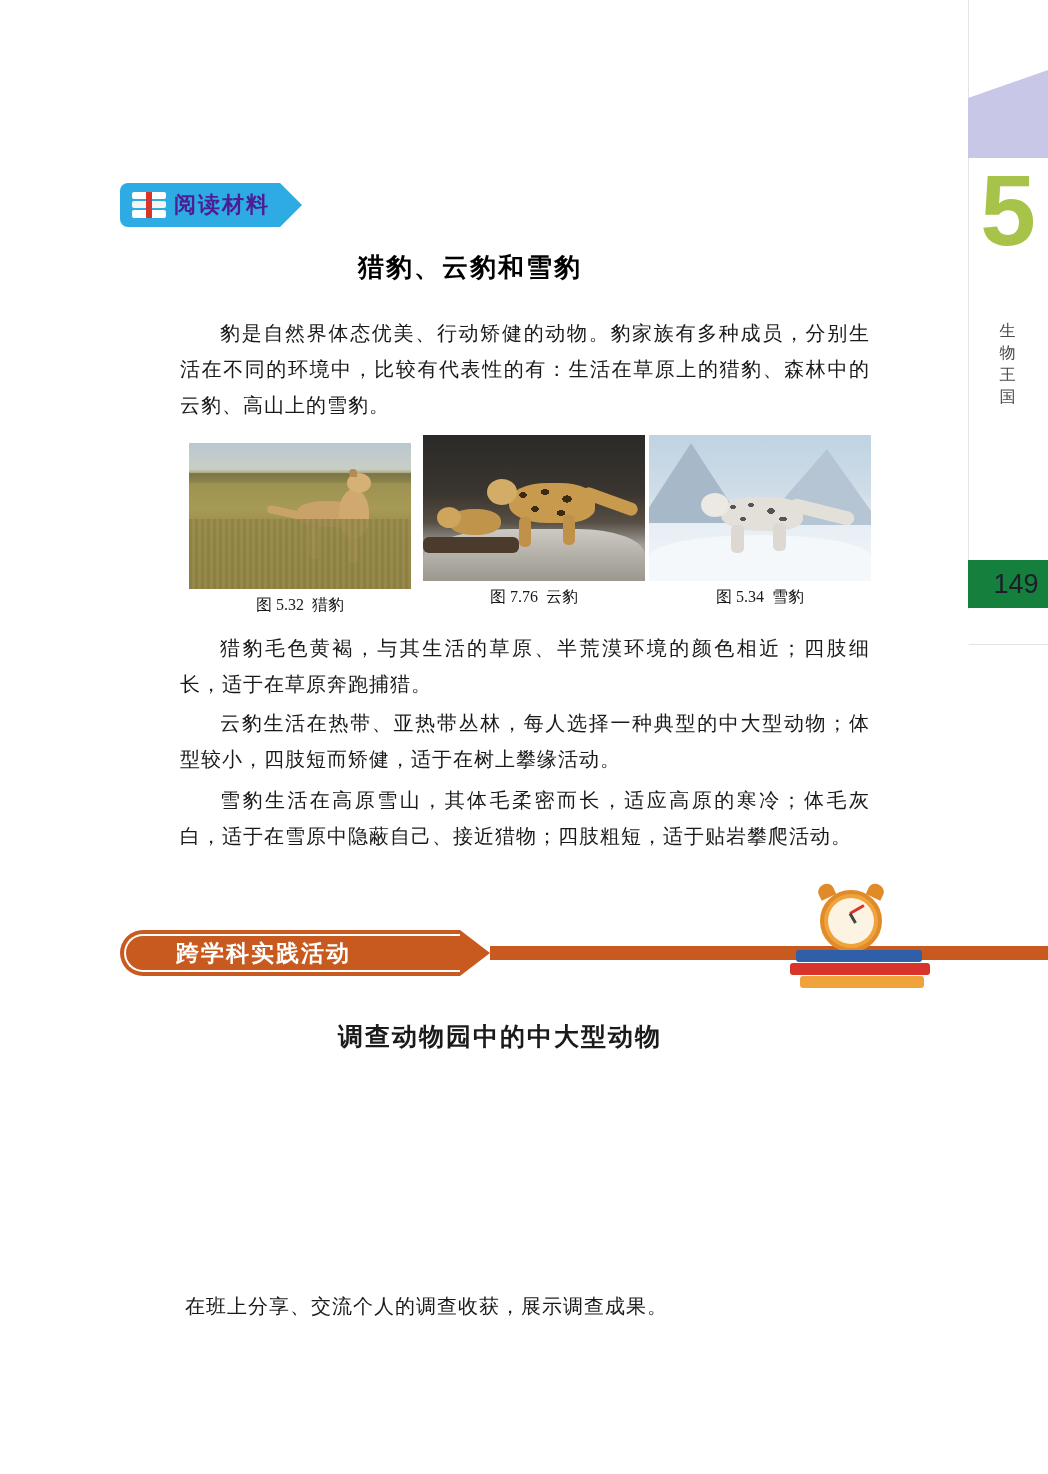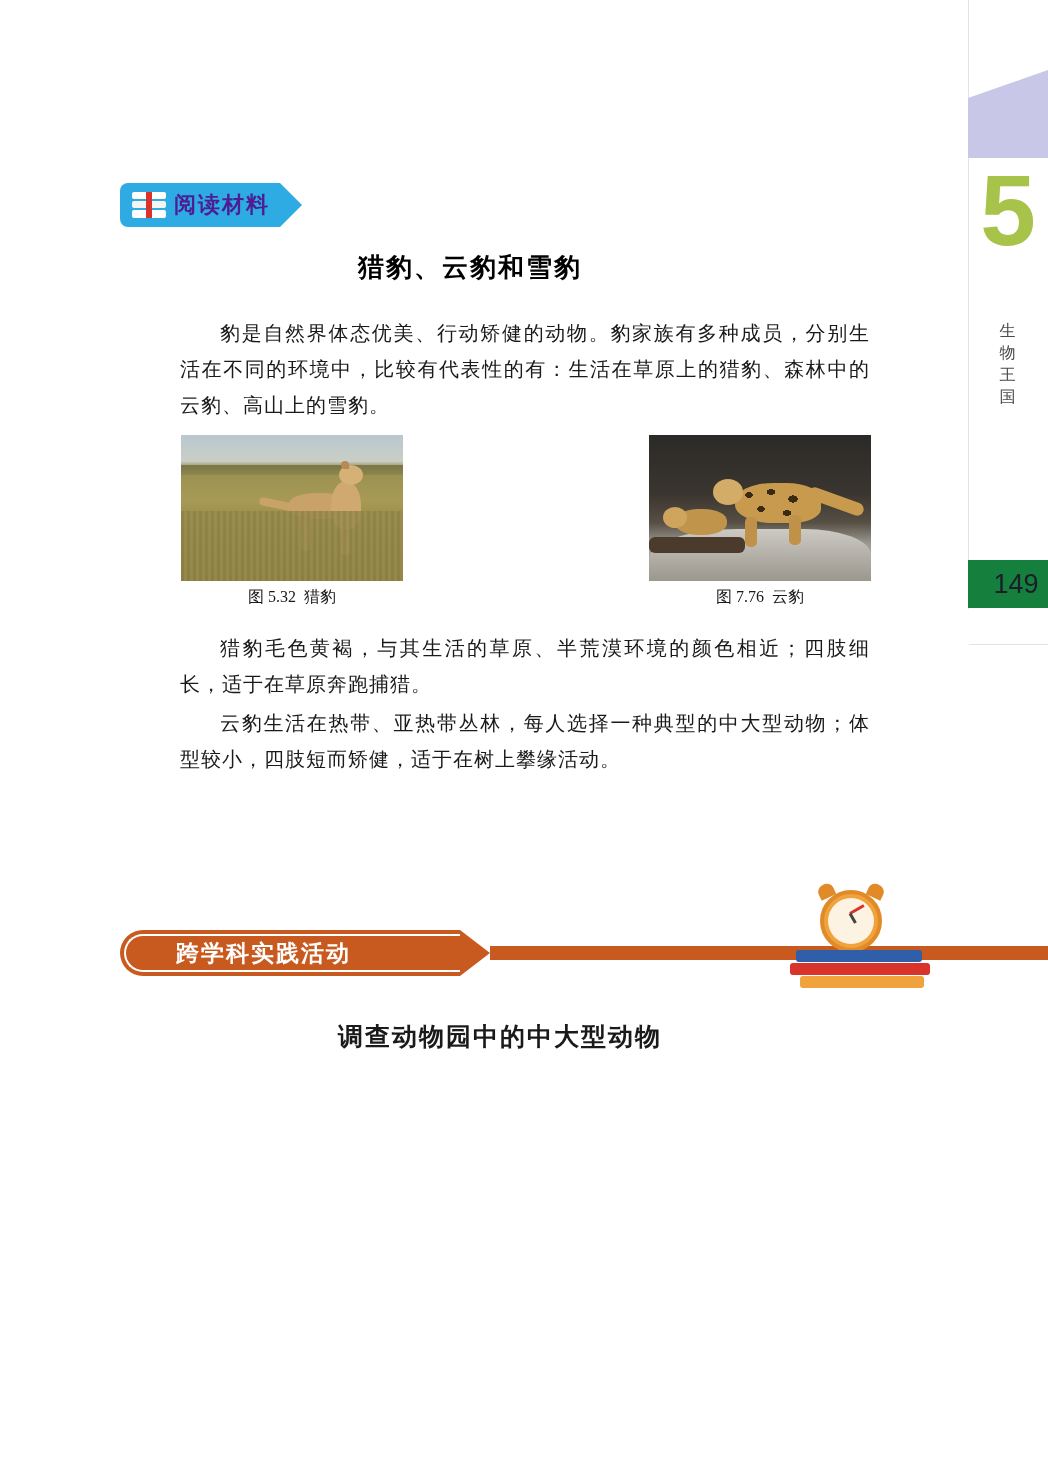--- a/index.html
+++ b/index.html
@@ -510,21 +510,21 @@
     </div>
     <div class="read-banner-arrow"></div>
   </div>
 
   <h2 class="article-title">猎豹、云豹和雪豹</h2>
 
   <p class="para p1">豹是自然界体态优美、行动矫健的动物。豹家族有多种成员，分别生活在不同的环境中，比较有代表性的有：生活在草原上的猎豹、森林中的云豹、高山上的雪豹。</p>
 
   <div class="figures">
 
-    <figure class="fig" style="margin:0;">
+    <figure class="fig" style="margin:8px;">
       <div class="fig-img">
         <div class="sc-cheetah">
           <div class="horizon"></div>
           <div class="tail"></div>
           <div class="body"></div>
           <div class="leg1"></div>
           <div class="leg2"></div>
           <div class="chest"></div>
           <div class="head"></div>
           <div class="ear"></div>
@@ -548,25 +548,43 @@
           <div class="big-head"></div>
           <div class="cub-body"></div>
           <div class="cub-head"></div>
         </div>
       </div>
       <figcaption class="fig-cap">
         <span class="num">图 7.76</span><span>云豹</span>
       </figcaption>
     </figure>
 
+    <figure class="fig" style="margin:0;">
+      <div class="fig-img">
+        <div class="sc-snow">
+          <div class="mtn"></div>
+          <div class="mtn2"></div>
+          <div class="snowfield"></div>
+          <div class="stail"></div>
+          <div class="sbody"></div>
+          <div class="sleg1"></div>
+          <div class="sleg2"></div>
+          <div class="shead"></div>
+        </div>
+      </div>
+      <figcaption class="fig-cap">
+        <span class="num">图 5.34</span><span>雪豹</span>
+      </figcaption>
+    </figure>
 
   </div>
 
   <p class="para p2">猎豹毛色黄褐，与其生活的草原、半荒漠环境的颜色相近；四肢细长，适于在草原奔跑捕猎。</p>
   <p class="para p3">云豹生活在热带、亚热带丛林，每人选择一种典型的中大型动物；体型较小，四肢短而矫健，适于在树上攀缘活动。</p>
+  <p class="para p4">雪豹生活在高原雪山，其体毛柔密而长，适应高原的寒冷；体毛灰白，适于在雪原中隐蔽自己、接近猎物；四肢粗短，适于贴岩攀爬活动。</p>
 
   <div class="practice-banner">
     <div class="pb-tail"></div>
     <div class="pb-body"></div>
     <div class="pb-arrow"></div>
     <div class="pb-inner"></div>
     <div class="pb-label">跨学科实践活动</div>
   </div>
 
   <div class="deco">
@@ -576,14 +594,15 @@
     <span class="clock-face"></span>
     <span class="hand-h"></span>
     <span class="hand-m"></span>
     <span class="bk1"></span>
     <span class="bk2"></span>
     <span class="bk3"></span>
   </div>
 
   <h3 class="task-title">调查动物园中的中大型动物</h3>
 
+  <p class="para p6">在班上分享、交流个人的调查收获，展示调查成果。</p>
 
 </div>
 
 </body></html>

